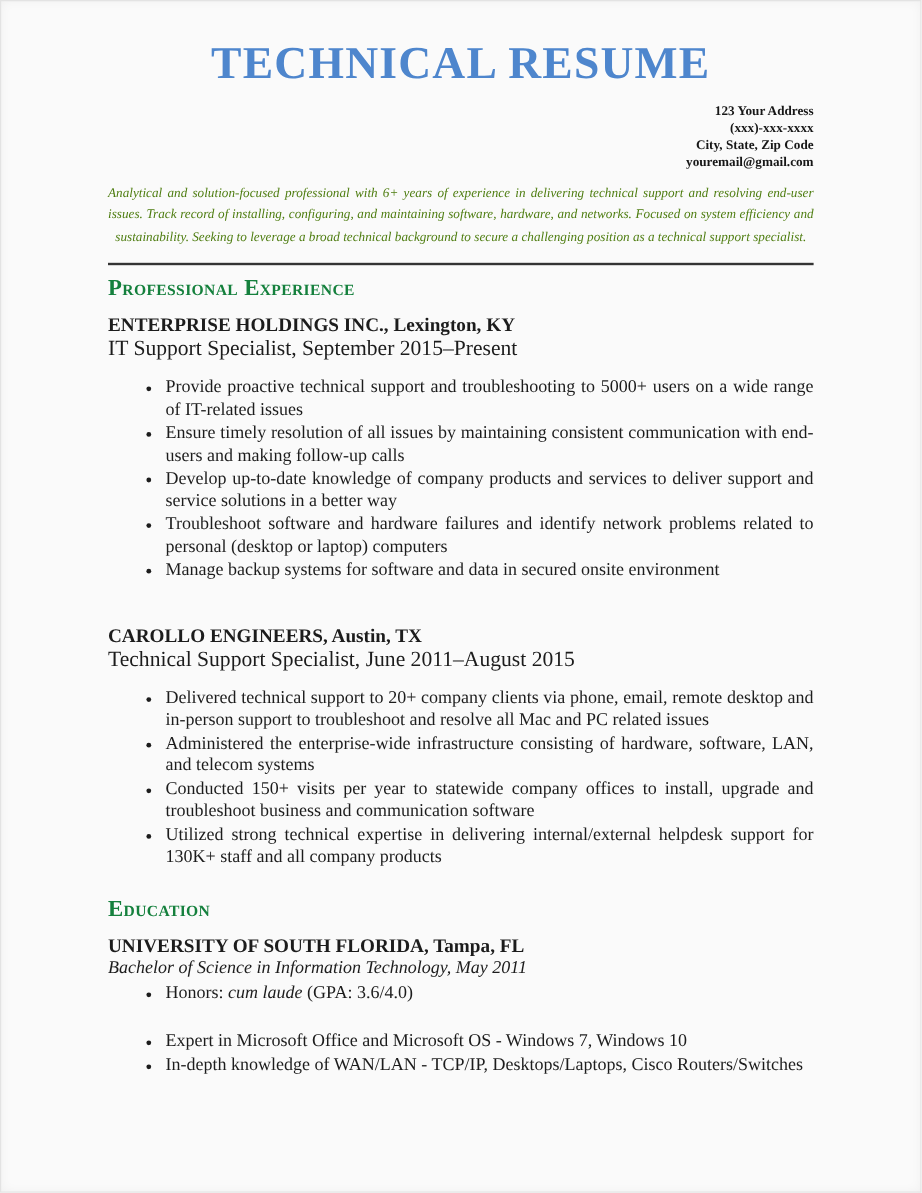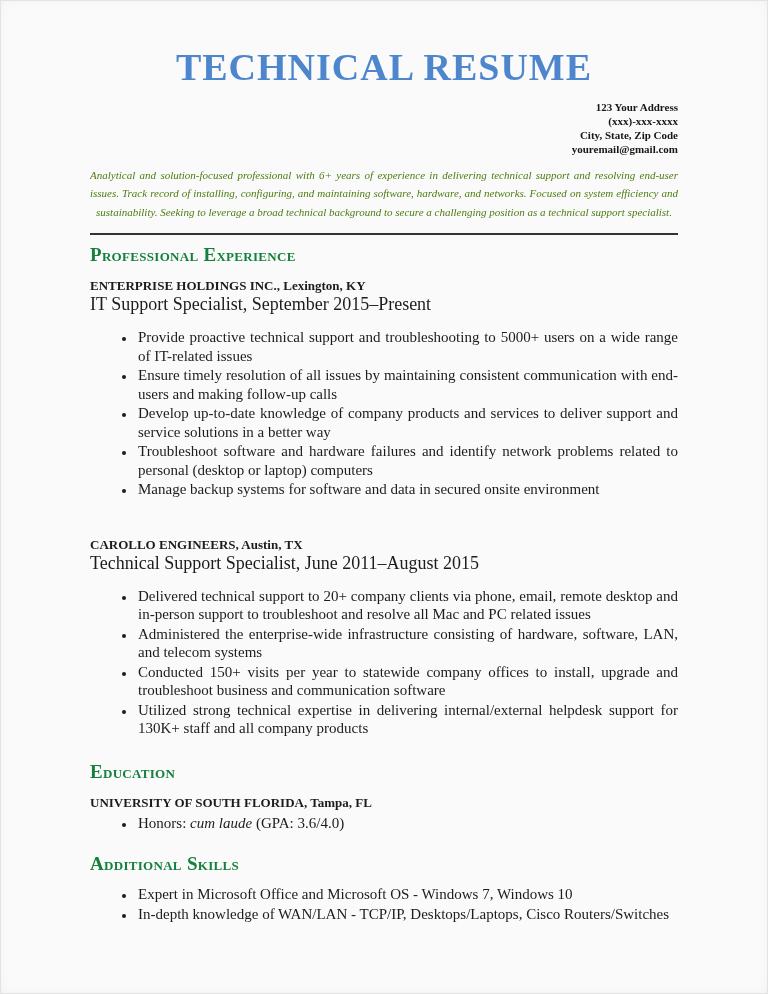--- a/index.html
+++ b/index.html
@@ -6,21 +6,21 @@
   html, body { width: 768px; height: 994px; }
   body {
     background: #fafafa;
     font-family: "Liberation Serif", "DejaVu Serif", serif;
     color: #1c1c1c;
     overflow: hidden;
   }
   .page {
     width: 768px;
     height: 994px;
-    padding: 48px 90px 0 90px;
+    padding: 34px 90px 0 90px;
     box-shadow: inset 0 0 0 1px #e3e3e3, inset 0 0 10px rgba(0,0,0,0.05);
   }
   .doc-title {
     text-align: center;
     color: #4e86cd;
     font-size: 38px;
     font-weight: 700;
     letter-spacing: 1px;
     line-height: 1.05;
     margin-bottom: 12px;
@@ -48,21 +48,21 @@
   }
   .section-heading {
     color: #15803d;
     font-variant: small-caps;
     font-weight: 700;
     font-size: 19px;
     letter-spacing: 0.3px;
     line-height: 1.1;
     margin-bottom: 10px;
   }
-  .company-line { font-weight: 700; font-size: 13px; line-height: 19px; }
+  .company-line { font-weight: 700; font-size: 16px; line-height: 19px; }
   .role-line { font-size: 18px; line-height: 19px; }
   ul.bullets {
     margin: 14px 0 0 0;
     padding-left: 46px;
   }
   ul.bullets li {
     font-size: 15px;
     line-height: 18.5px;
     text-align: justify;
     margin-bottom: 1px;
@@ -131,27 +131,27 @@
           <li>Conducted 150+ visits per year to statewide company offices to install, upgrade and troubleshoot business and communication software</li>
 
           <li>Utilized strong technical expertise in delivering internal/external helpdesk support for 130K+ staff and all company products</li>
         </ul>
     </div>
   </div>
 
   <div class="section">
     <h2 class="section-heading">Education</h2>
     <div class="company-line">UNIVERSITY OF SOUTH FLORIDA, Tampa, FL</div>
+    <div class="degree-line">Bachelor of Science in Information Technology, May 2011</div>
     <ul class="bullets tight">
       <li><span>Honors: </span><span class="honors-italic">cum laude</span><span> (GPA: 3.6/4.0)</span></li>
     </ul>
   </div>
 
   <div class="section">
-    <h2 class="section-heading">Additional Skills</h2>
     <ul class="bullets tight">
 
         <li>Expert in Microsoft Office and Microsoft OS - Windows 7, Windows 10</li>
 
         <li>In-depth knowledge of WAN/LAN - TCP/IP, Desktops/Laptops, Cisco Routers/Switches</li>
       </ul>
   </div>
 
 </div>
 

